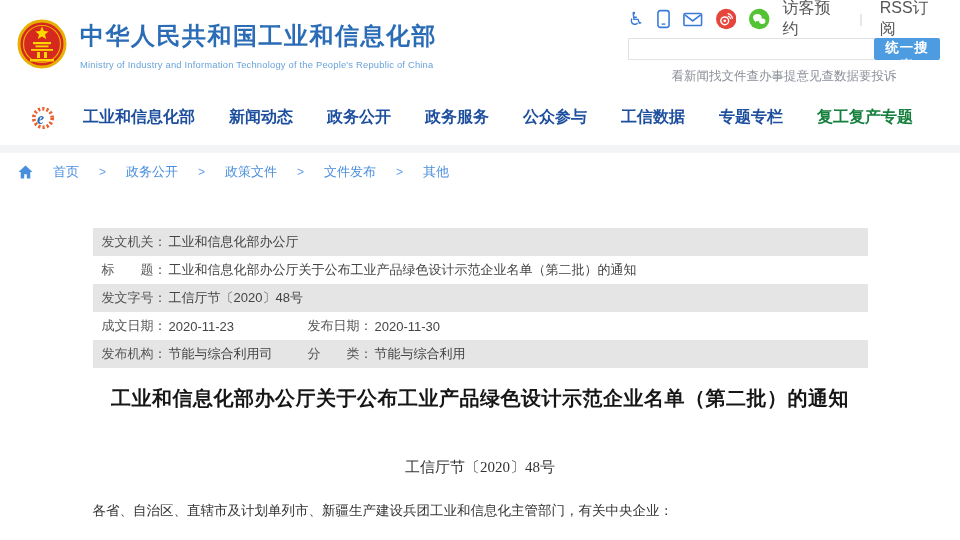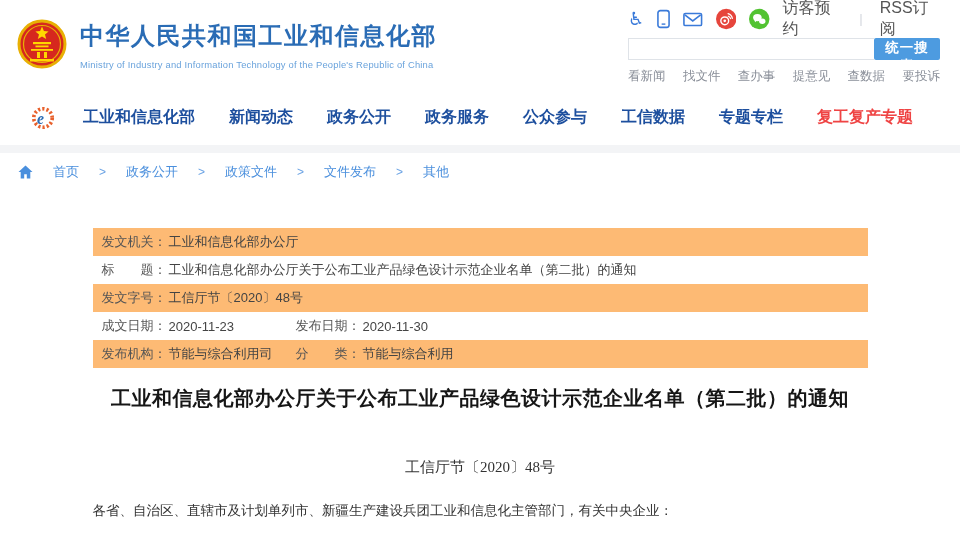--- a/index.html
+++ b/index.html
@@ -19,45 +19,45 @@
 
   .header-right{position:absolute;right:20px;top:7px;width:312px;}
   .icon-row{display:flex;align-items:center;justify-content:flex-end;gap:13px;height:24px;}
   .icon-row .wheel{font-size:18px;color:#3a7ad9;line-height:20px;}
   .icon-row .txt{font-size:16px;color:#555;}
   .icon-row .sep{font-size:12px;color:#c0c6cf;}
   .search-row{display:flex;margin-top:7px;height:22px;}
   .search-input{flex:1;border:1px solid #dfe3e8;border-right:none;outline:none;padding:0 8px;font-size:13px;color:#333;}
   .search-btn{width:66px;background:#4d9be0;color:#fff;border:none;font-size:13.5px;font-weight:bold;
     letter-spacing:1px;border-radius:2px;cursor:pointer;font-family:inherit;}
-  .quick-links{display:flex;justify-content:space-between;margin-top:8px;font-size:12.5px;color:#8a8f99;}
+  .quick-links{display:flex;justify-content:center;margin-top:8px;font-size:12.5px;color:#8a8f99;}
   .quick-links span{cursor:pointer;}
 
   
   .nav{height:55px;display:flex;align-items:center;padding-left:31px;background:#fff;}
   .nav-logo{width:24px;height:24px;margin-right:28px;flex:none;}
   .nav a{font-size:16px;font-weight:bold;color:#1d4f9e;margin-right:34px;white-space:nowrap;}
-  .nav a.red{color:#ef4444;margin-right:0;}
+  .nav a.red{color:#15803d;margin-right:0;}
 
   .divider-strip{height:8px;background:#f3f4f6;}
 
   
   .breadcrumb{height:38px;display:flex;align-items:center;padding-left:18px;font-size:13px;color:#4a8fdd;gap:20px;}
   .breadcrumb a{color:#4a8fdd;}
   .breadcrumb .bsep{color:#6ba3e4;font-size:12px;}
 
   
   .content{width:775px;margin:0 auto;}
   .meta-table{margin-top:37px;}
   .meta-row{position:relative;height:28px;display:flex;align-items:center;font-size:13px;color:#555;padding-left:9px;box-sizing:border-box;}
-  .meta-row.gray{background:#fdba74;}
+  .meta-row.gray{background:#e5e5e5;}
   .meta-label{color:#555;white-space:pre;}
   .meta-value{color:#444;margin-left:2px;white-space:pre;}
   .cell{display:flex;align-items:center;}
-  .cell.second{position:absolute;left:203px;top:0;height:28px;}
+  .cell.second{position:absolute;left:215px;top:0;height:28px;}
 
   .article-title{margin-top:18px;text-align:center;font-size:20px;font-weight:bold;color:#161616;line-height:24px;letter-spacing:0.5px;}
   .doc-number{margin-top:48px;text-align:center;font-size:15px;color:#333;font-family:"Liberation Serif","DejaVu Serif",serif;}
   .body-line{margin-top:25px;font-size:13.5px;color:#333;font-family:Liberation Serif, serif;line-height:17px;}
 </style>
 </head>
 <body>
 
 <div class="header">
   <svg class="emblem" viewBox="0 0 52 56">

